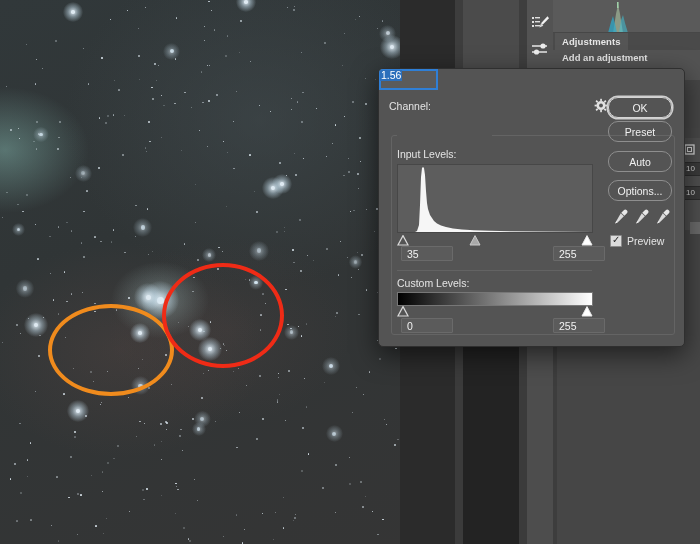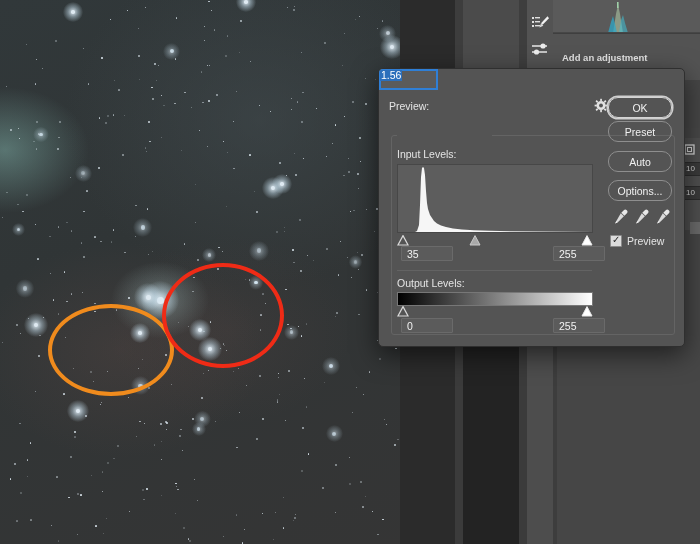--- a/index.html
+++ b/index.html
@@ -689,20 +689,23 @@
     <div id="histobox">
       <svg id="histosvg" width="147" height="33" viewBox="0 0 147 33">
         <rect x="0" y="0" width="147" height="33" fill="#5a5a5a"></rect>
         <path d="M60 33 L63 14 L65 4 L67 14 L70 33 Z" fill="#8fa08a" opacity=".92"></path>
         <path d="M55 33 L58 22 L60 16 L62 24 L64 33 Z" fill="#2fa8c8" opacity=".75"></path>
         <path d="M66 33 L68 20 L70 15 L72 23 L75 33 Z" fill="#3fc3d8" opacity=".55"></path>
         <rect x="64" y="2" width="1.6" height="6" fill="#9fd0a8"></rect>
         <rect x="0" y="32" width="147" height="1" fill="#474747"></rect>
       </svg>
     </div>
+    <div id="adjtabrow">
+      <div id="adjtab">Adjustments</div>
+    </div>
     <div id="adjhint">Add an adjustment</div>
     <div id="adjicons">
       <svg width="139" height="14" viewBox="0 0 139 14">
         <g fill="#cfcfcf">
           <path d="M4 2 a5 5 0 1 0 0.01 0 z M4 2 a5 5 0 0 1 0 10 z"></path>
           <rect x="16" y="3" width="9" height="8"></rect>
           <path d="M32 11 L36 3 L40 11 z"></path>
           <circle cx="52" cy="7" r="4.4"></circle>
           <rect x="64" y="3" width="9" height="8" rx="1"></rect>
         </g>
@@ -723,21 +726,21 @@
     </div>
     <div class="propfield" style="left:2px;top:24px;">10</div>
     <div class="propfield" style="left:2px;top:48px;">10</div>
   </div>
   <div id="propedge"></div>
 
   <div id="levels">
 
 
     <div id="presetrow">
-      <div id="presetlabel" class="lbl">Preview:</div>
+      <div id="presetlabel" class="lbl">Channel:</div>
       <div id="gearicon">
         <svg width="16" height="16" viewBox="0 0 16 16">
           <g fill="#e2e2e2">
             <circle cx="7" cy="7.5" r="4.6"></circle>
             <rect x="6.2" y="0.8" width="1.7" height="2.2"></rect>
               <rect x="6.2" y="12" width="1.7" height="2.2"></rect>
             <rect x="0.6" y="6.7" width="2.2" height="1.7"></rect>
               <rect x="11.2" y="6.7" width="2.2" height="1.7"></rect>
             <rect x="2" y="2.3" width="1.7" height="2.2" transform="rotate(-45 2.9 3.4)"></rect>
             <rect x="10.3" y="10.6" width="1.7" height="2.2" transform="rotate(-45 11.1 11.7)"></rect>
@@ -786,21 +789,21 @@
     <div class="numfield" id="fBlack">35</div>
 
     <div id="fGamma">
       <span id="fGammaSel">1.56</span>
     </div>
 
     <div class="numfield" id="fWhite">255</div>
 
     <div id="divider"></div>
 
-    <div id="outputlabel" class="lbl">Output Levels:</div>
+    <div id="outputlabel" class="lbl">Custom Levels:</div>
     <div id="gradbar"></div>
 
     <div id="outslider">
       <div class="triwrap" style="left:4px;top:0">
         <svg width="12" height="11" viewBox="0 0 12 11">
             <path d="M6 0.6 L11 10 L1 10 Z" fill="none" stroke="#d8d8d8" stroke-width="1.2"></path>
           </svg>
       </div>
       <div class="triwrap" style="left:188px;top:0">
         <svg width="12" height="11" viewBox="0 0 12 11">

